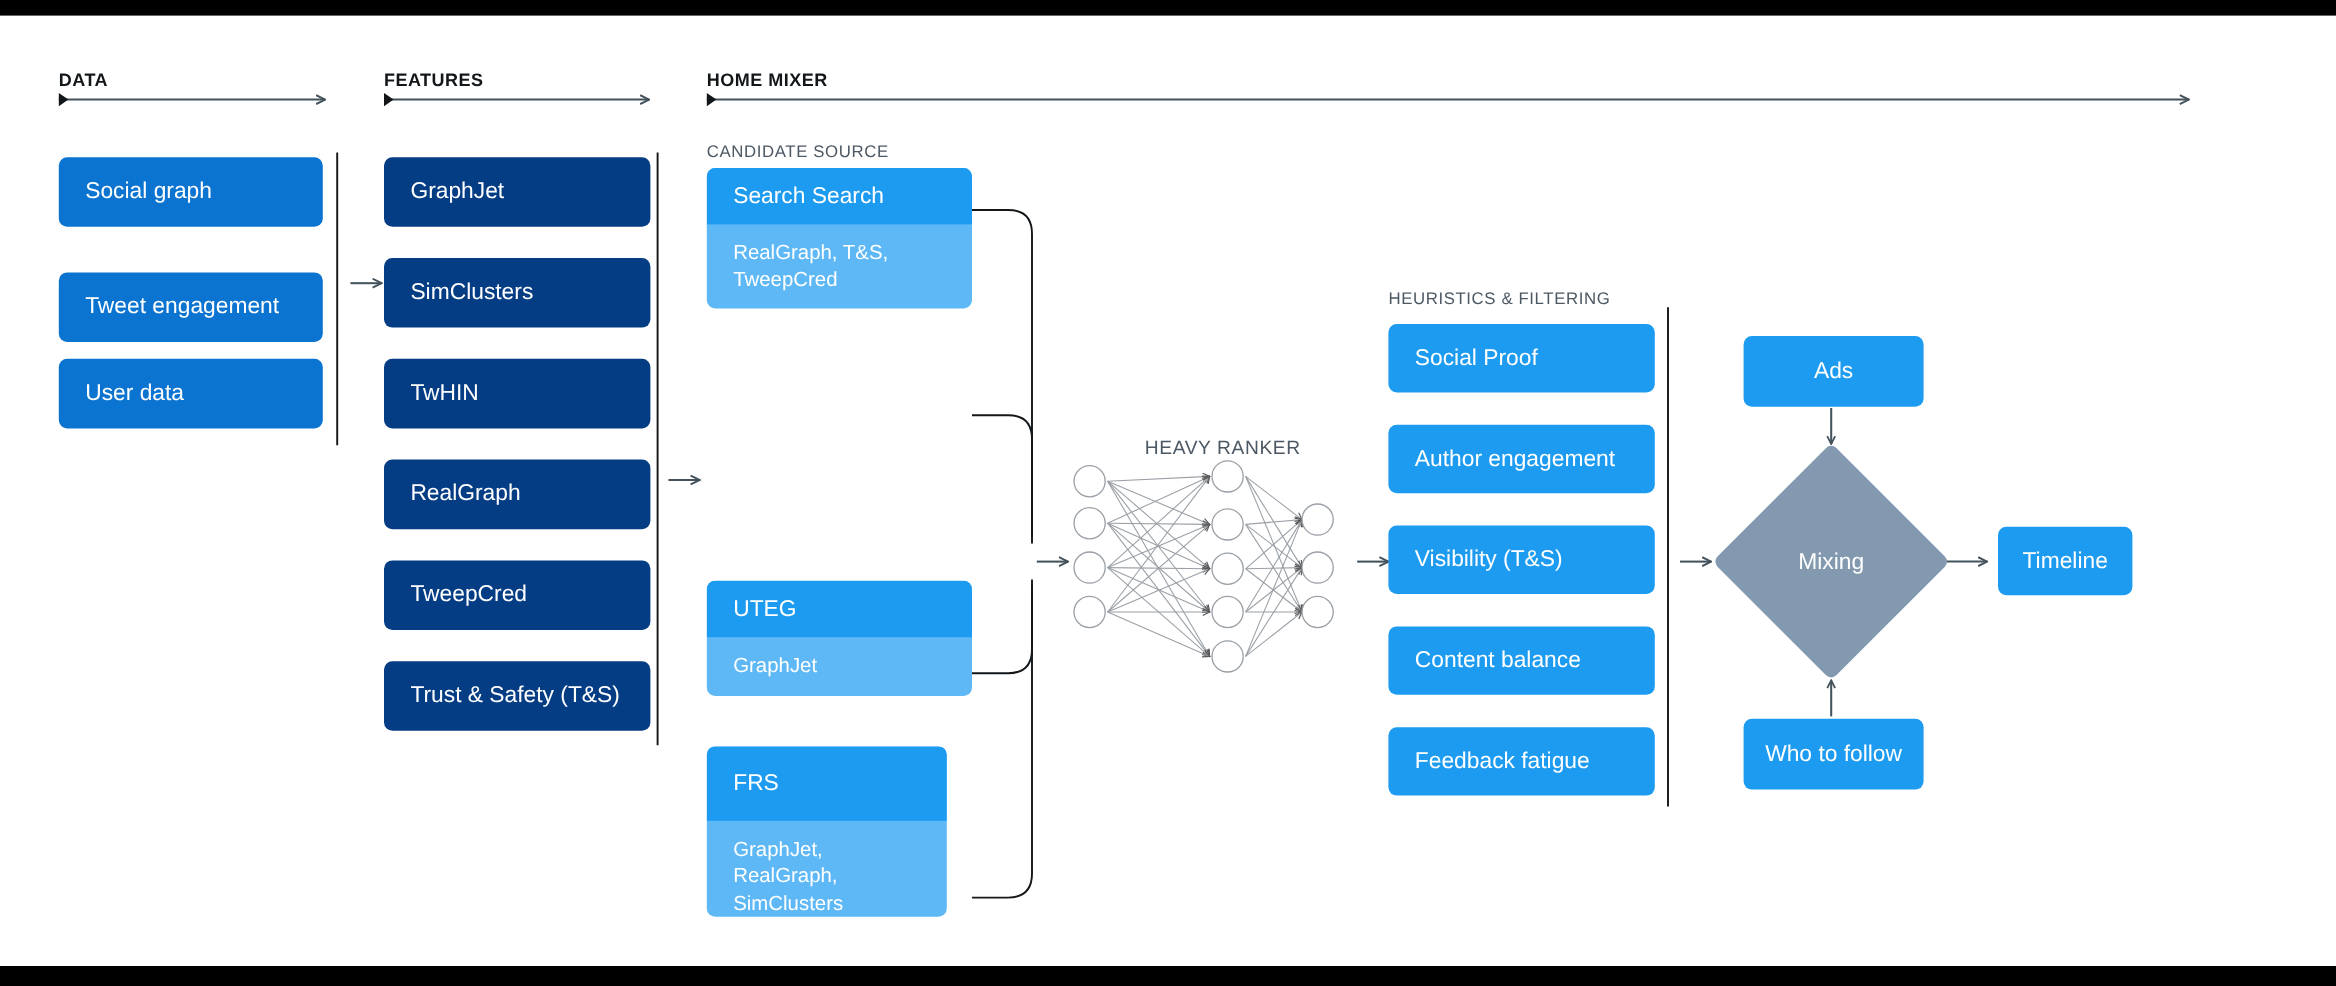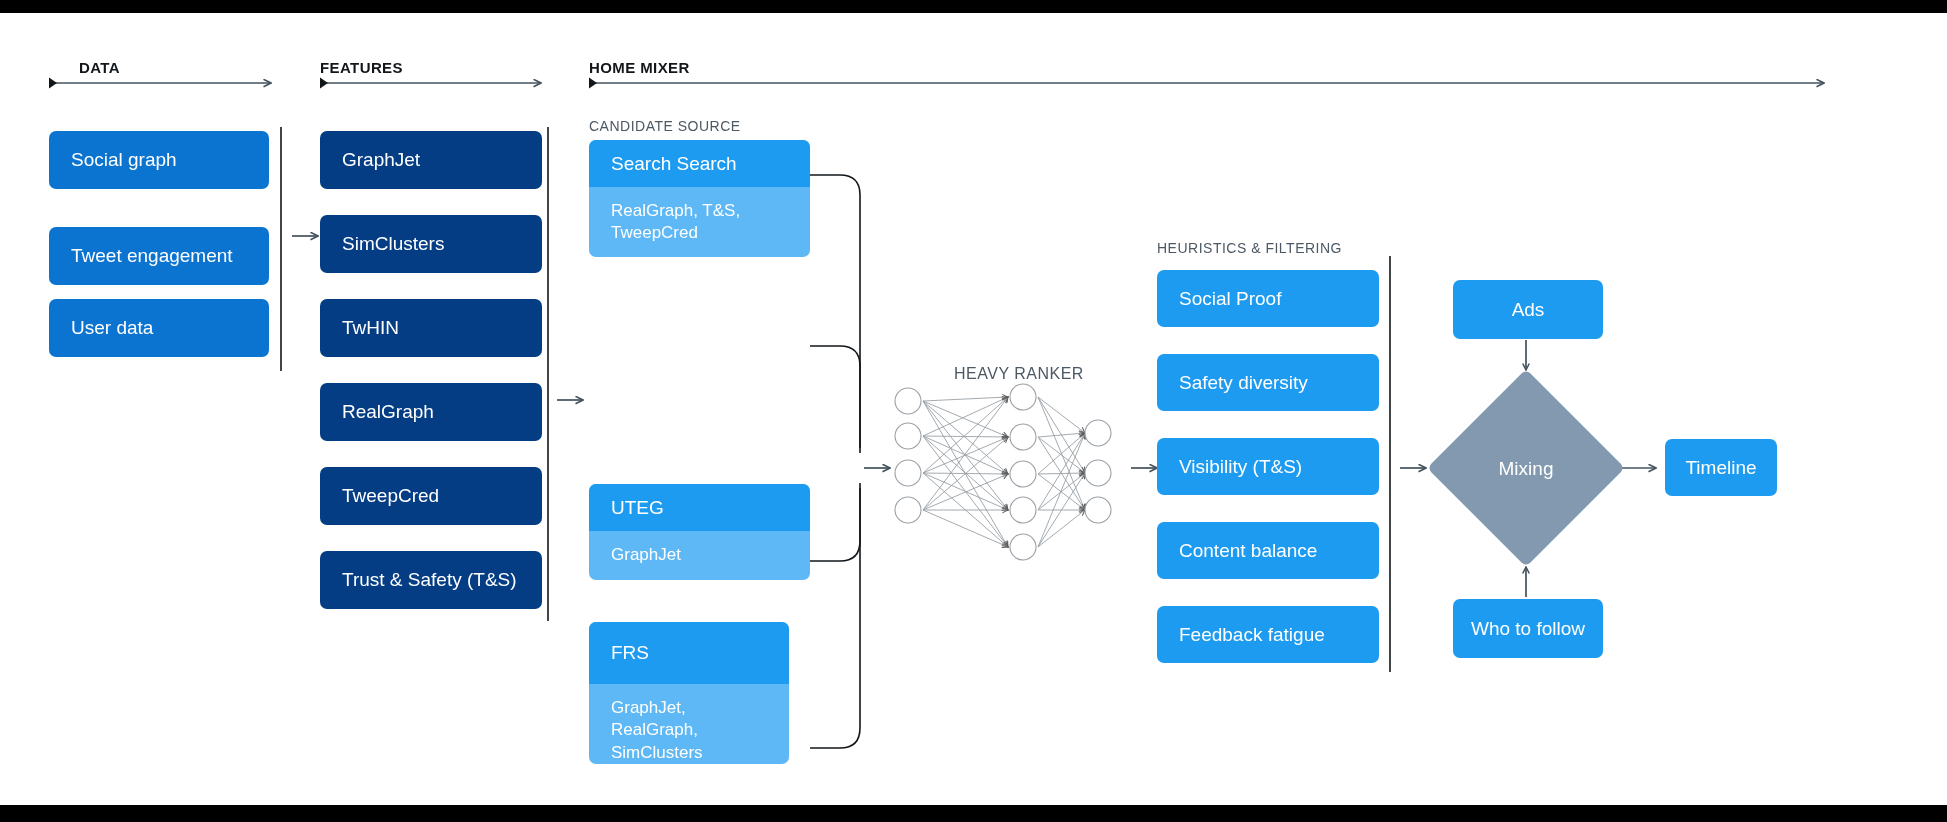--- a/index.html
+++ b/index.html
@@ -223,21 +223,21 @@
           <circle cx="1023" cy="497" r="13"></circle>
           <circle cx="1023" cy="534" r="13"></circle>
 
           <circle cx="1098" cy="420" r="13"></circle>
           <circle cx="1098" cy="460" r="13"></circle>
           <circle cx="1098" cy="497" r="13"></circle>
         </g>
       </g>
     </svg>
 
-    <div class="sec-head" style="left:49px; top:46px;margin-left:30px;">DATA</div>
+    <div class="sec-head" style="left:49px; top:46px;">DATA</div>
 
     <div class="box data" style="left:49px; top:118px; width:220px; height:58px;">
       <span>Social graph</span>
     </div>
     <div class="box data" style="left:49px; top:202px; width:220px; height:58px;margin-top:12px;">
       <span>Tweet engagement</span>
     </div>
     <div class="box data" style="left:49px; top:286px; width:220px; height:58px;">
       <span>User data</span>
     </div>
@@ -286,21 +286,21 @@
     </div>
 
     <div class="nn-label" style="left:954px; top:352px;">HEAVY RANKER</div>
 
     <div class="sub-head" style="left:1157px; top:227px;">HEURISTICS &amp; FILTERING</div>
 
     <div class="box heur" style="left:1157px; top:257px; width:222px; height:57px;">
       <span>Social Proof</span>
     </div>
     <div class="box heur" style="left:1157px; top:341px; width:222px; height:57px;">
-      <span>Safety diversity</span>
+      <span>Author engagement</span>
     </div>
     <div class="box heur" style="left:1157px; top:425px; width:222px; height:57px;">
       <span>Visibility (T&amp;S)</span>
     </div>
     <div class="box heur" style="left:1157px; top:509px; width:222px; height:57px;">
       <span>Content balance</span>
     </div>
     <div class="box heur" style="left:1157px; top:593px; width:222px; height:57px;">
       <span>Feedback fatigue</span>
     </div>

